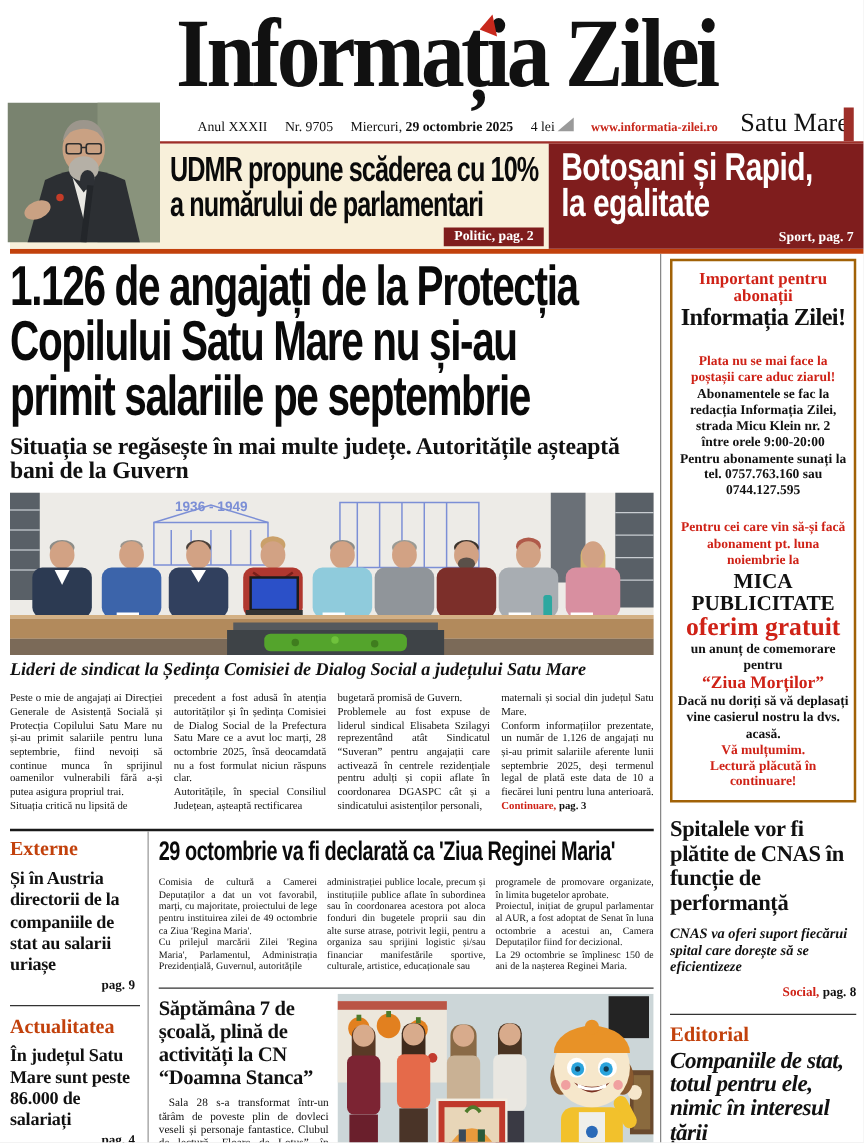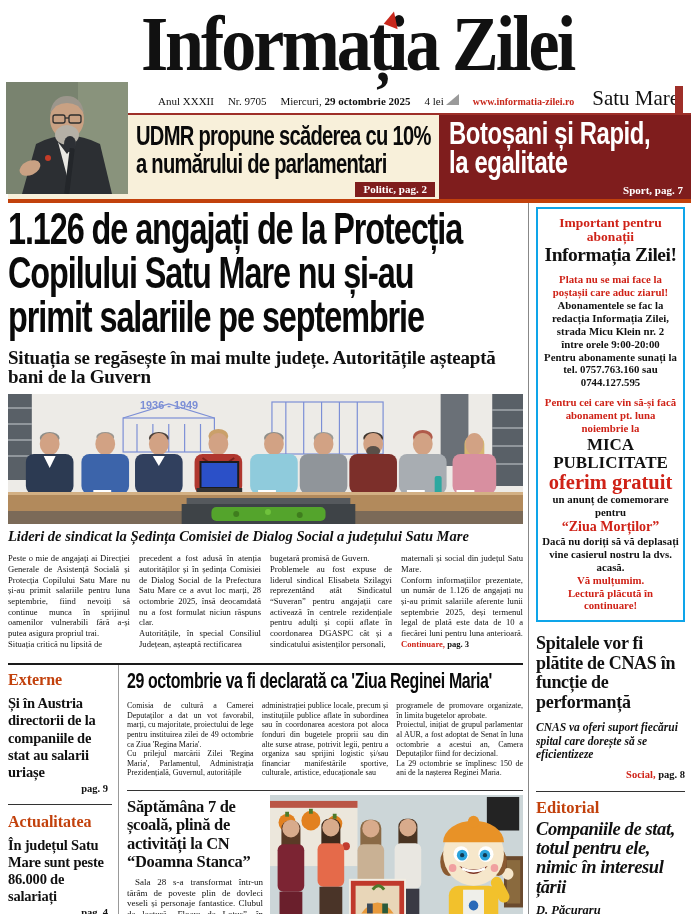--- a/index.html
+++ b/index.html
@@ -64,25 +64,25 @@
   .regina-cols{display:flex;gap:8px;margin-top:7px;height:84px;overflow:hidden;}
   .rcol{flex:1;font-size:8px;line-height:1.2;text-align:justify;white-space:pre-line;}
   .mid-div{border-top:1.5px solid #333;margin-top:5px;}
   .bottom-row{display:flex;}
   .school{width:136px;padding-top:7px;}
   .school-h{font-weight:bold;font-size:16.5px;line-height:1.1;letter-spacing:-0.3px;}
   .school-body{font-size:9px;line-height:1.2;text-align:justify;margin-top:6px;text-indent:8px;}
   .kids-photo{flex:1;margin-left:7px;padding-top:4px;}
   .kids-photo svg{display:block;width:100%;height:146px;}
   
-  .subbox{border:2px solid #0ea5e9;text-align:center;padding:7px 3px 8px;font-weight:bold;}
+  .subbox{border:2px solid #a16207;text-align:center;padding:7px 3px 8px;font-weight:bold;}
   .sb-h-red{color:#cf2217;font-size:13.5px;line-height:1.05;}
   .sb-h-black{font-size:19.5px;line-height:1.1;letter-spacing:-0.5px;}
   .sb-line{font-size:10.8px;line-height:1.2;}
-  .sb-gap{margin-top:7px;}
+  .sb-gap{margin-top:17px;}
   .sb-mica{font-size:17px;line-height:1.05;margin-top:1px;}
   .sb-oferim{color:#cf2217;font-size:20.5px;line-height:1.05;}
   .sb-ziua{color:#cf2217;font-size:14px;line-height:1.1;}
   .cnas{margin-top:12px;}
   .cnas-h{font-weight:bold;font-size:18px;line-height:1.08;letter-spacing:-0.3px;}
   .cnas-deck{font-style:italic;font-weight:bold;font-size:11.5px;line-height:1.18;margin-top:9px;}
   .side-kicker{text-align:right;font-weight:bold;font-size:10.5px;margin-top:7px;}
   .side-div{border-top:1.5px solid #333;margin:11px 0 6px;}
   .ed-h{font-style:italic;font-weight:bold;font-size:18.5px;line-height:1.04;letter-spacing:-0.4px;margin-top:2px;}
   .ed-author{font-style:italic;font-weight:bold;font-size:12.5px;text-decoration:underline;margin-top:6px;}

